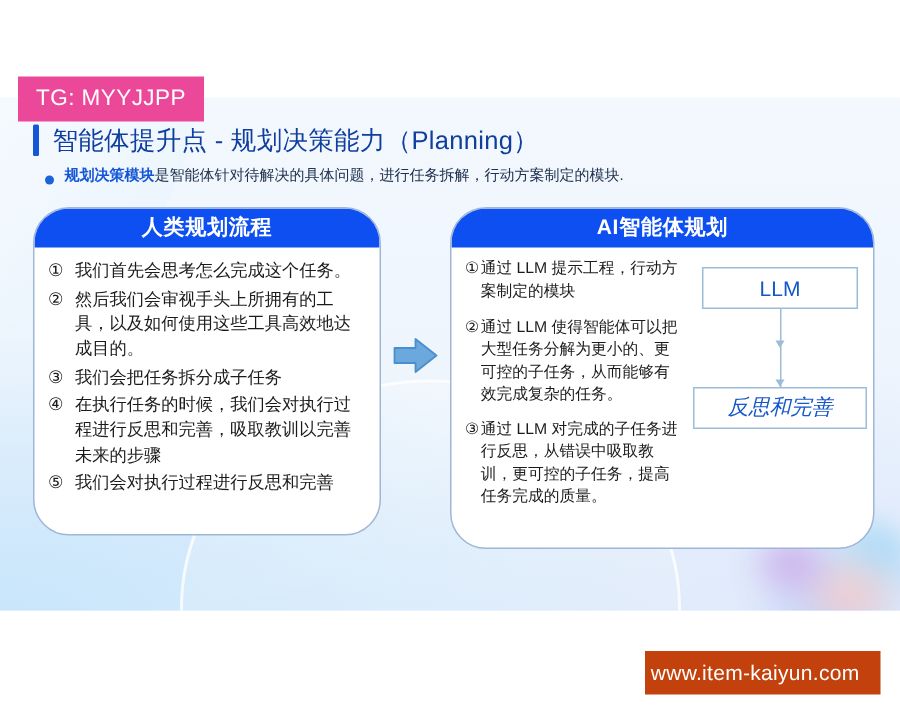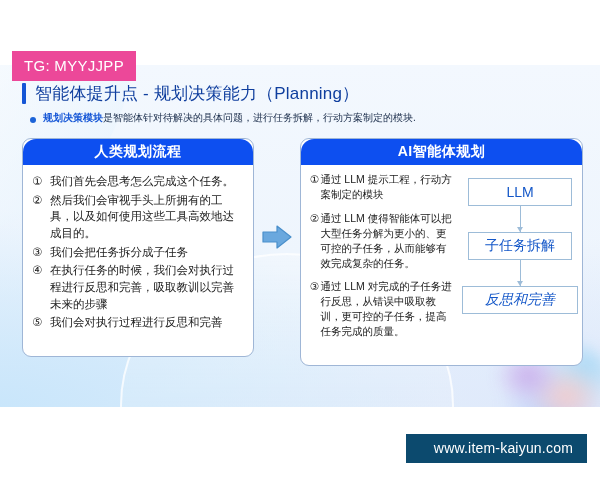--- a/index.html
+++ b/index.html
@@ -28,25 +28,25 @@
     z-index: 40;
     white-space: nowrap;
     margin-top: 39px;
   }
 
   
   .site-badge {
     position: absolute;
     right: 13px;
     bottom: 17px;
-    background: #0c4a6e;
+    background: #c2410c;
     color: #ffffff;
     font-size: 14px;
     letter-spacing: 0.2px;
-    padding: 6px 14px 7px 28px;
+    padding: 6px 14px 7px 4px;
     z-index: 40;
     white-space: nowrap;
   }
 
   
   .slide {
     position: absolute;
     left: 0;
     top: 65px;
     width: 600px;
@@ -142,21 +142,21 @@
   .bullet-text .hl {
     color: #1556d6;
     font-weight: bold;
   }
 
   
   .card {
     position: absolute;
     background: #ffffff;
     border: 1px solid #9fb6d6;
-    border-radius: 9px;
+    border-radius: 24px;
     box-sizing: border-box;
     overflow: hidden;
   }
   .card-left  { left: 22px;  top: 73px; width: 232px; height: 219px; }
   .card-right { left: 300px; top: 73px; width: 283px; height: 228px; }
 
   .card-header {
     height: 26px;
     background: #0d4ff0;
     color: #ffffff;
@@ -333,21 +333,20 @@
         </div>
         <div class="r-item">
           <span class="num">③</span>
           <span class="txt">通过 LLM 对完成的子任务进行反思，从错误中吸取教训，更可控的子任务，提高任务完成的质量。</span>
         </div>
       </div>
 
       <div class="right-col-flow">
         <div class="flow-box">LLM</div>
         <div class="connector c1"></div>
-        <div class="flow-box">子任务拆解</div>
         <div class="connector c2"></div>
         <div class="flow-box wide">反思和完善</div>
       </div>
 
     </div>
   </div>
 
 </div>
 
 <div class="site-badge">www.item-kaiyun.com</div>

